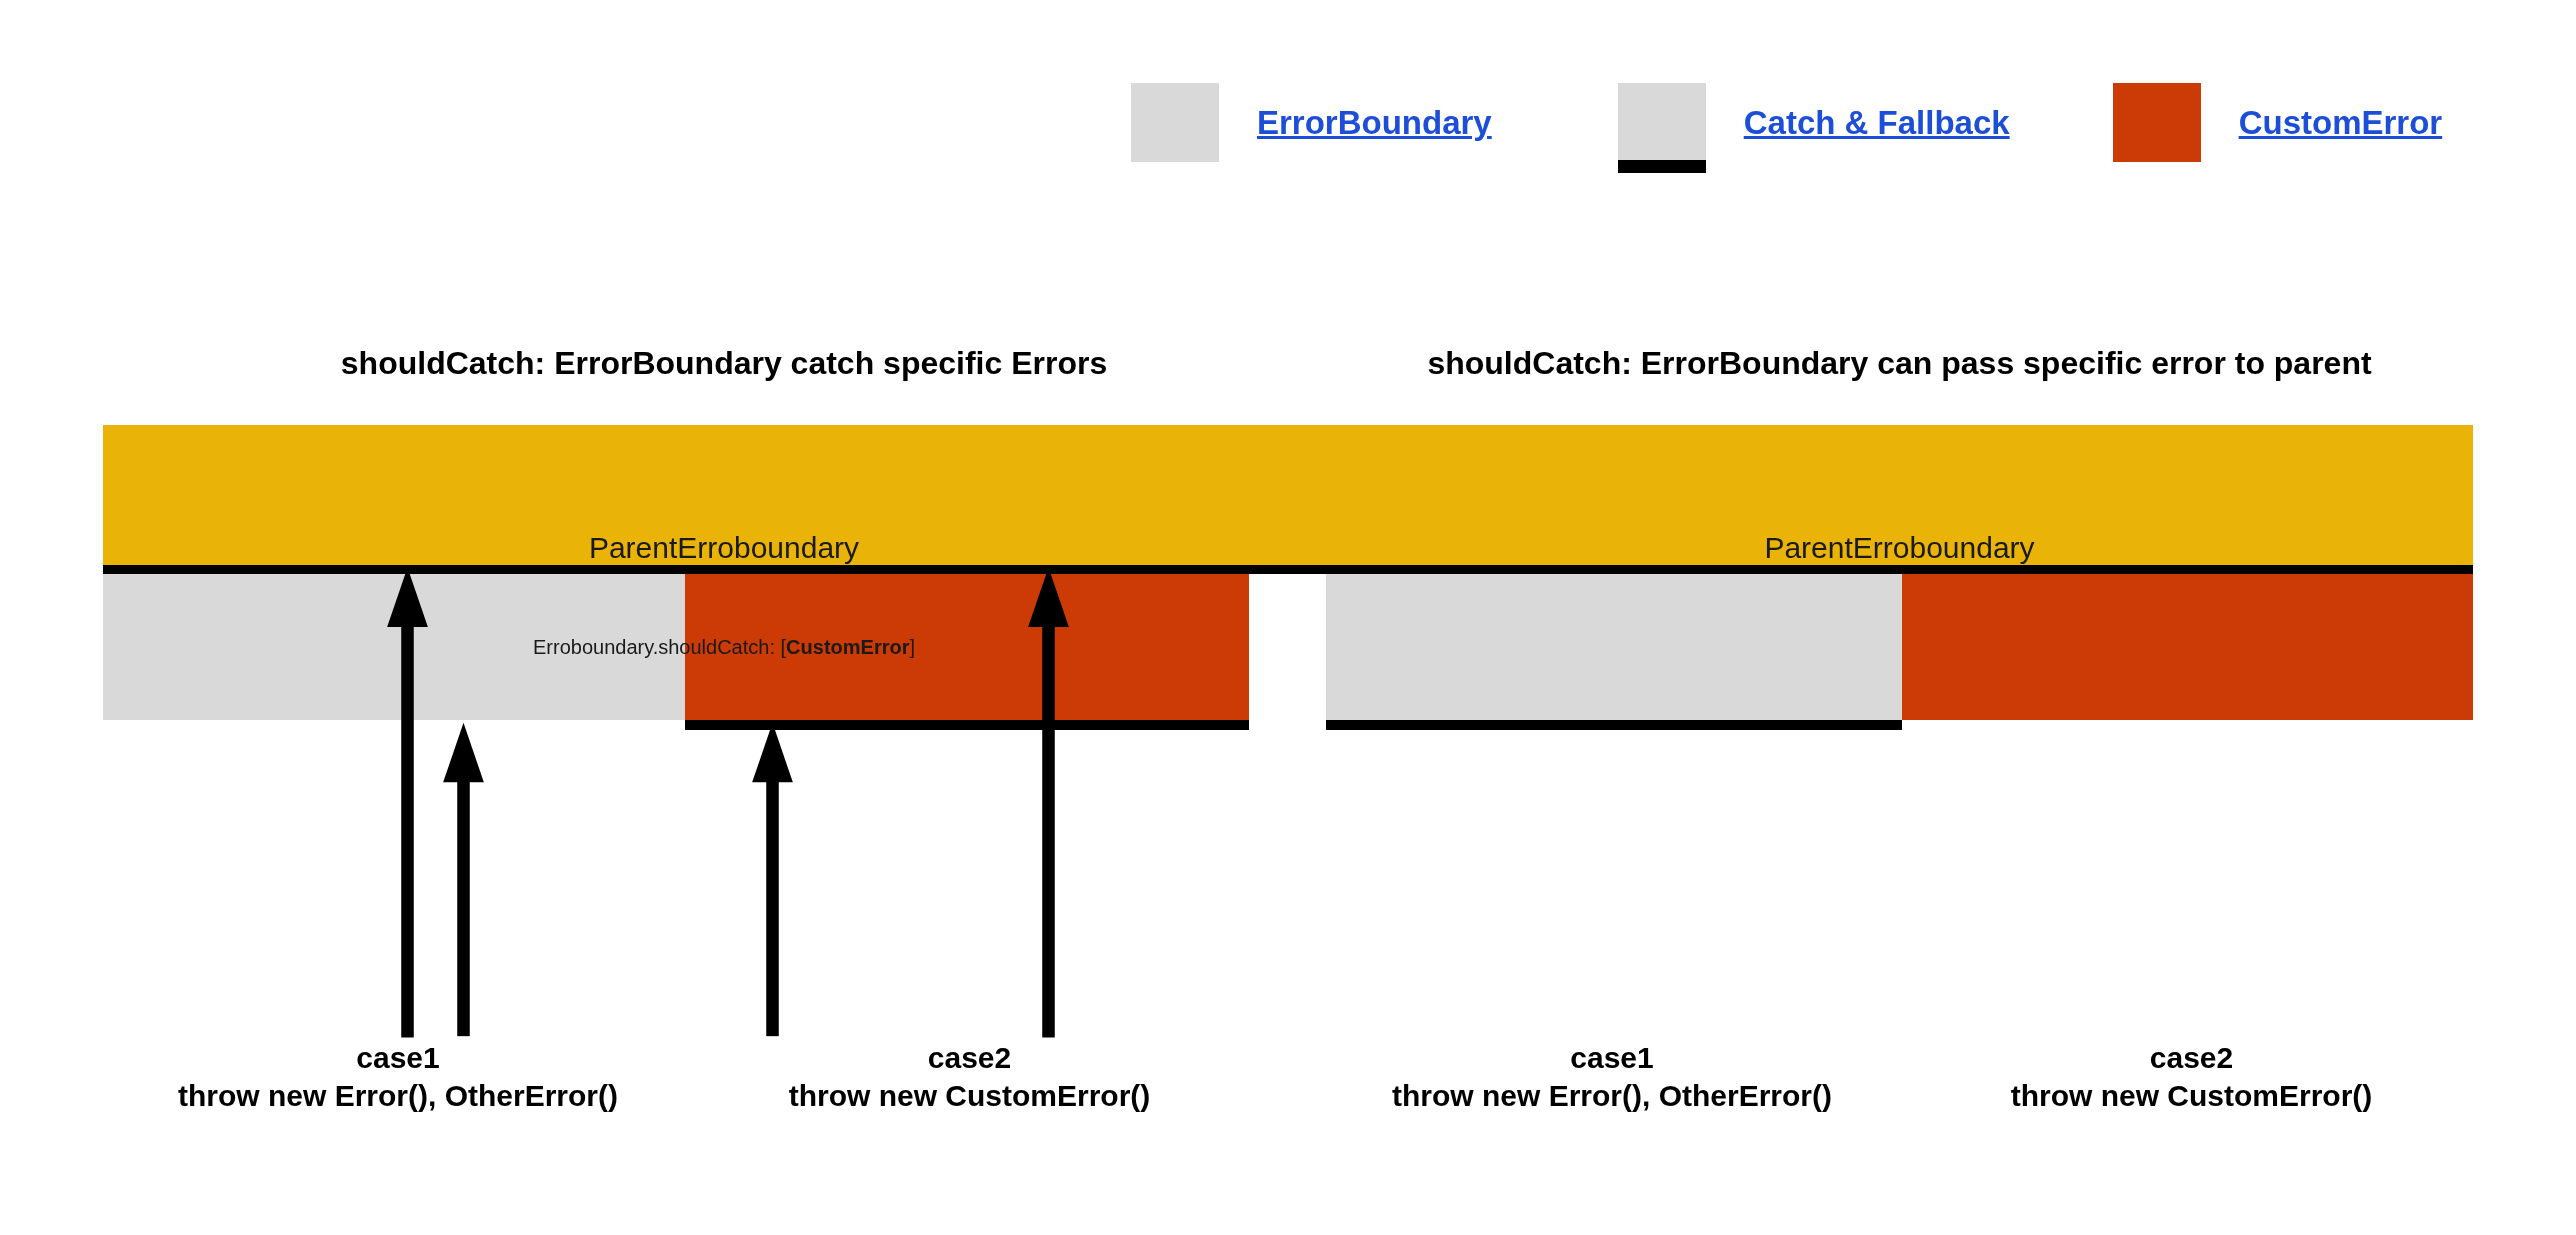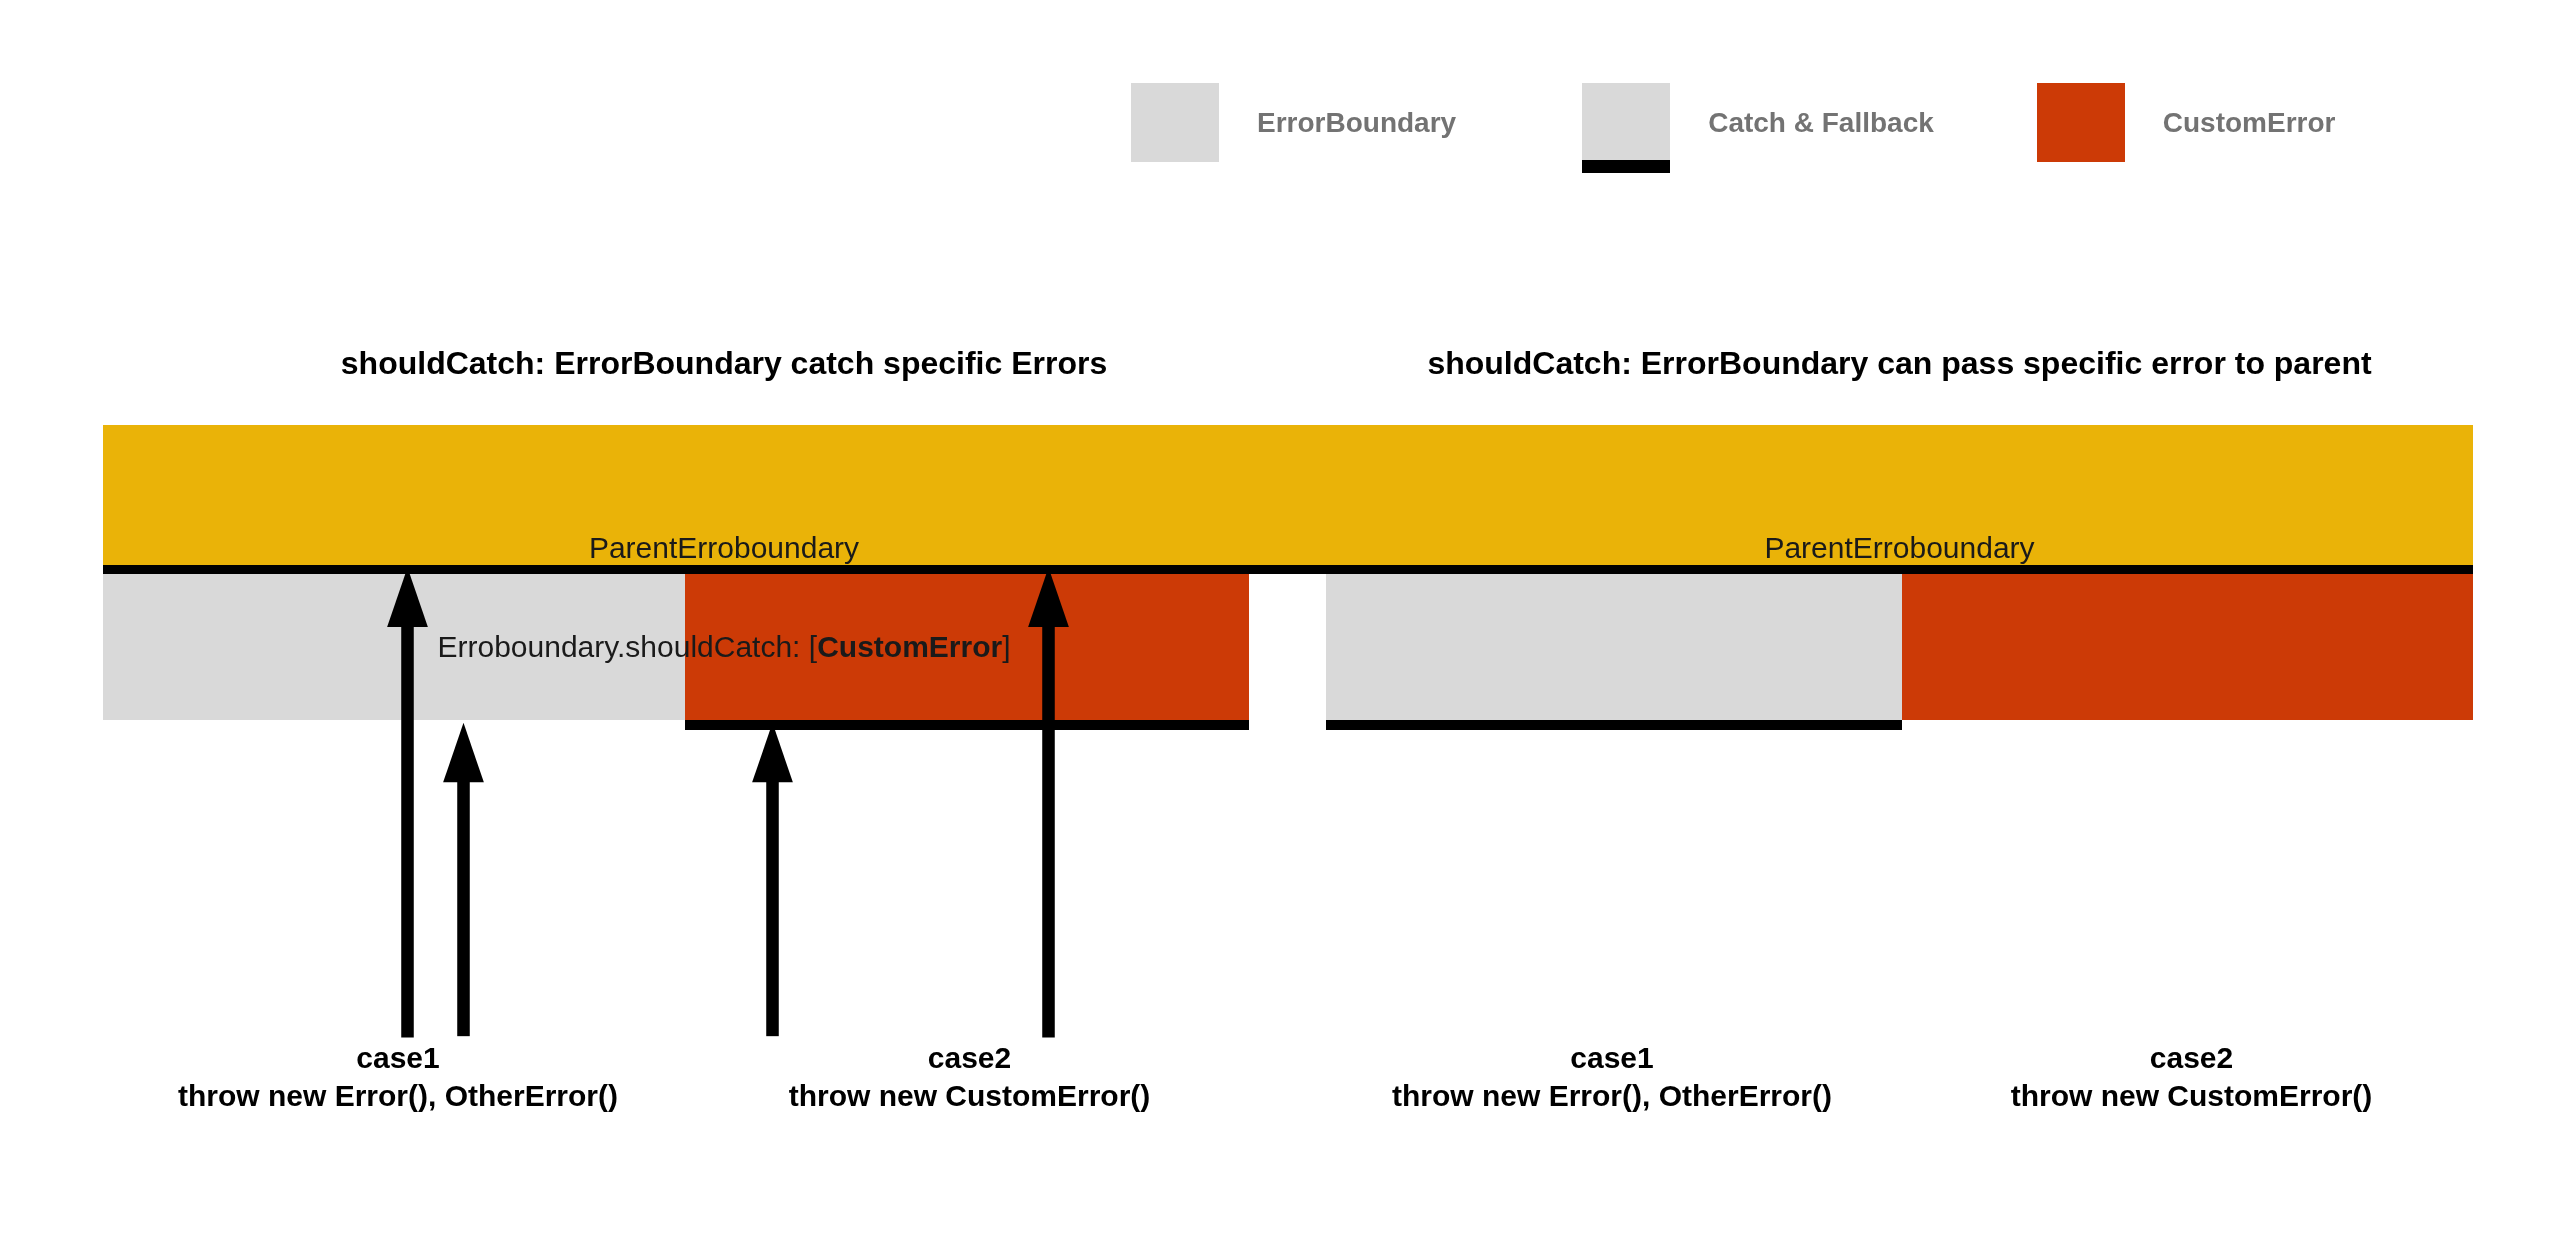--- a/index.html
+++ b/index.html
@@ -31,25 +31,26 @@
   .legend-swatch.gray-bar{background:#d9d9d9;}
   .legend-swatch.gray-bar::after{
     content:"";
     position:absolute;
     left:0;right:0;bottom:-11px;
     height:12.6px;
     background:#000000;
   }
   .legend-swatch.orange{background:#cc3a06;}
   .legend-label{
-    font-size:28px;
+    font-size:33px;
     font-weight:bold;
-    color:#737373;
+    color:#1d4ed8;
     white-space:nowrap;
     margin-left:38px;
+    text-decoration:underline;
   }
   .legend-gap-a{width:126px;}
   .legend-gap-b{width:103px;}
 
   
   .diagram{position:absolute;top:347px;}
   .diagram.left{left:103px;width:1242px;}
   .diagram.right{left:1326px;width:1147px;}
 
   .diagram-title{
@@ -89,21 +90,21 @@
   .child-seg{height:100%;}
   .child-seg.gray{background:#d9d9d9;}
   .child-seg.orange{background:#cc3a06;}
 
   .child-text{
     position:absolute;
     left:0;right:0;
     top:50%;
     transform:translateY(-50%);
     text-align:center;
-    font-size:30px;
+    font-size:20px;
     color:#1a1a1a;
     white-space:nowrap;
     pointer-events:none;
   }
   .child-text b{font-weight:bold;}
 
   .divider-bottom-wrap{
     position:relative;
     height:10.3px;
     width:100%;

